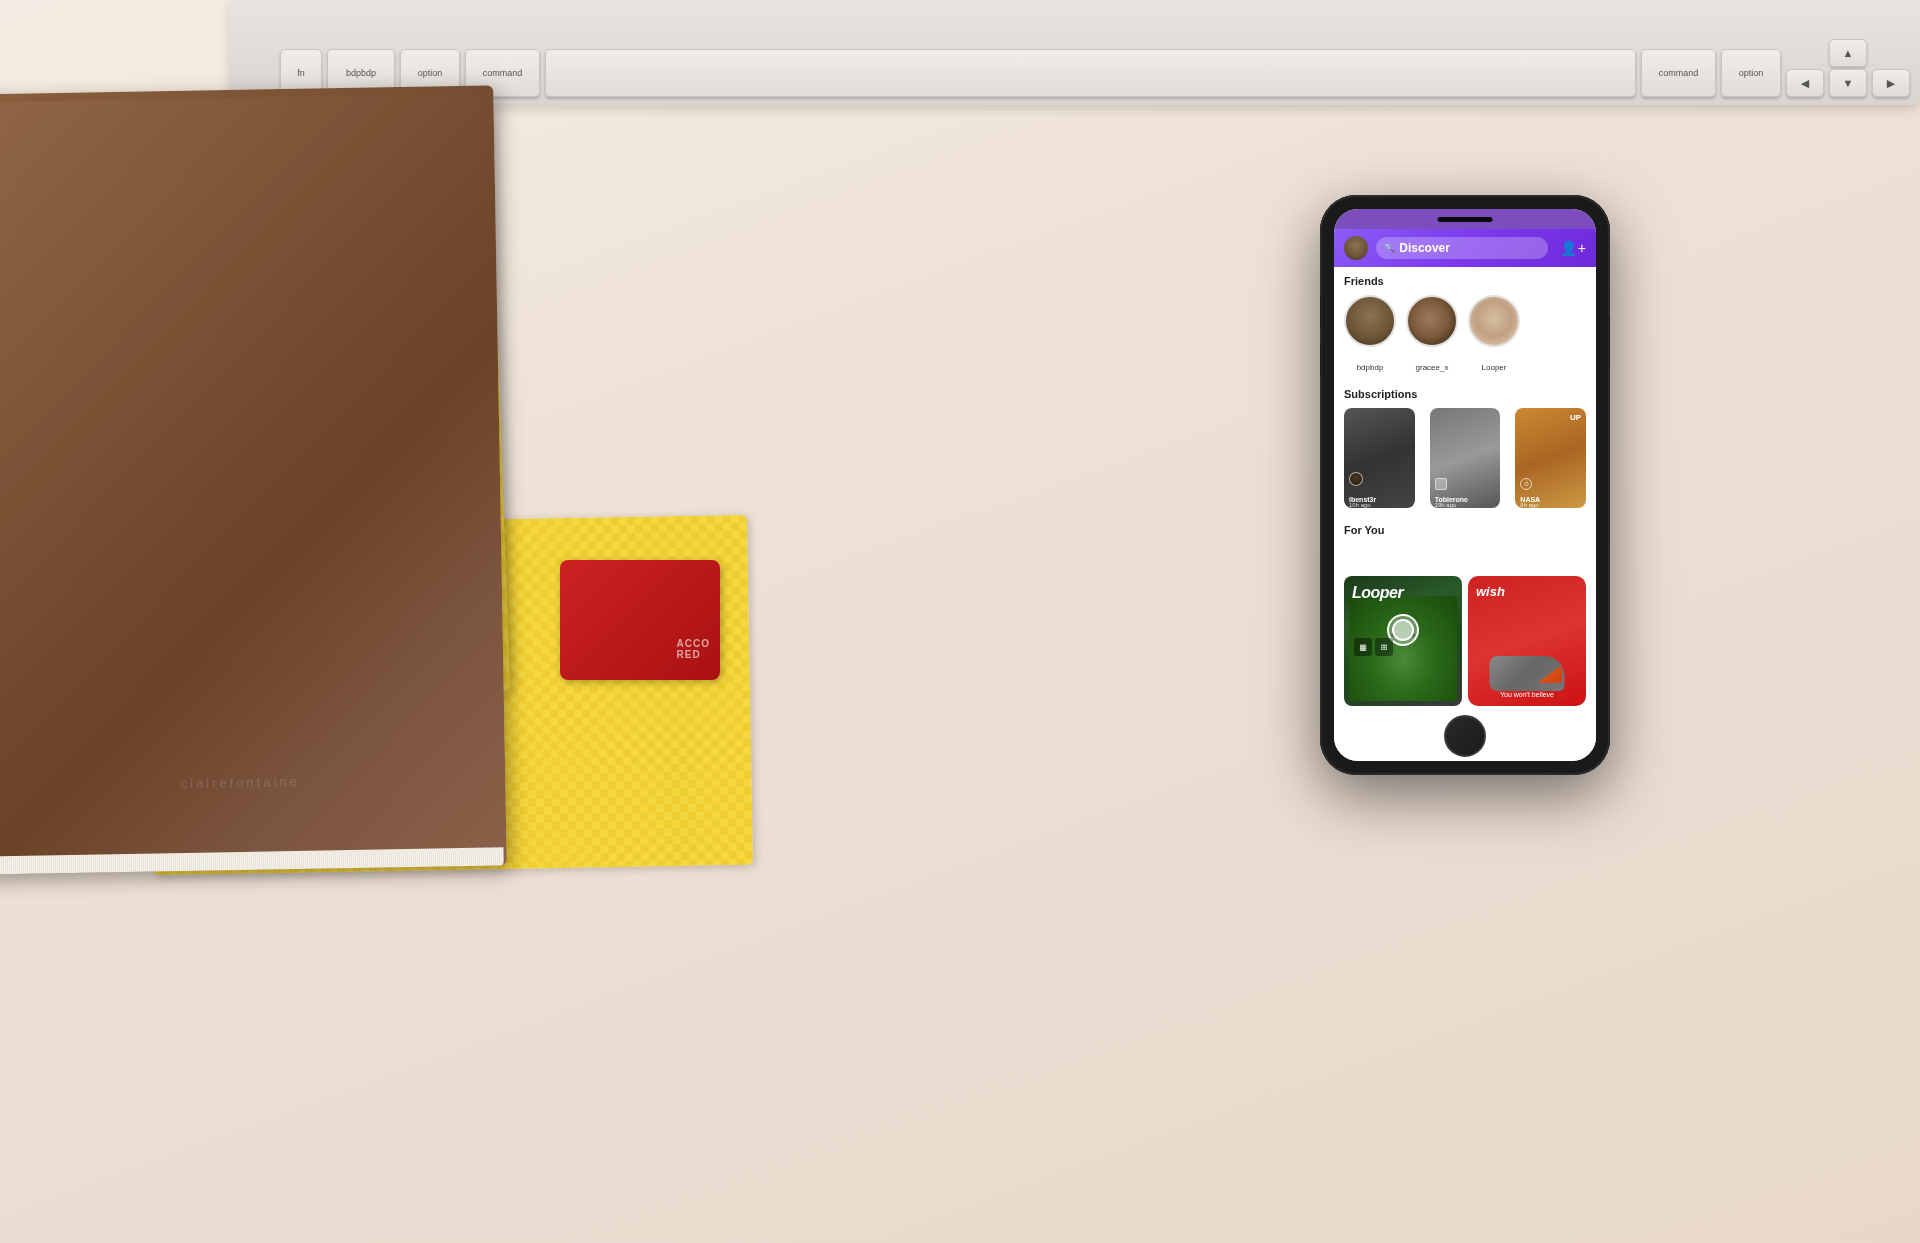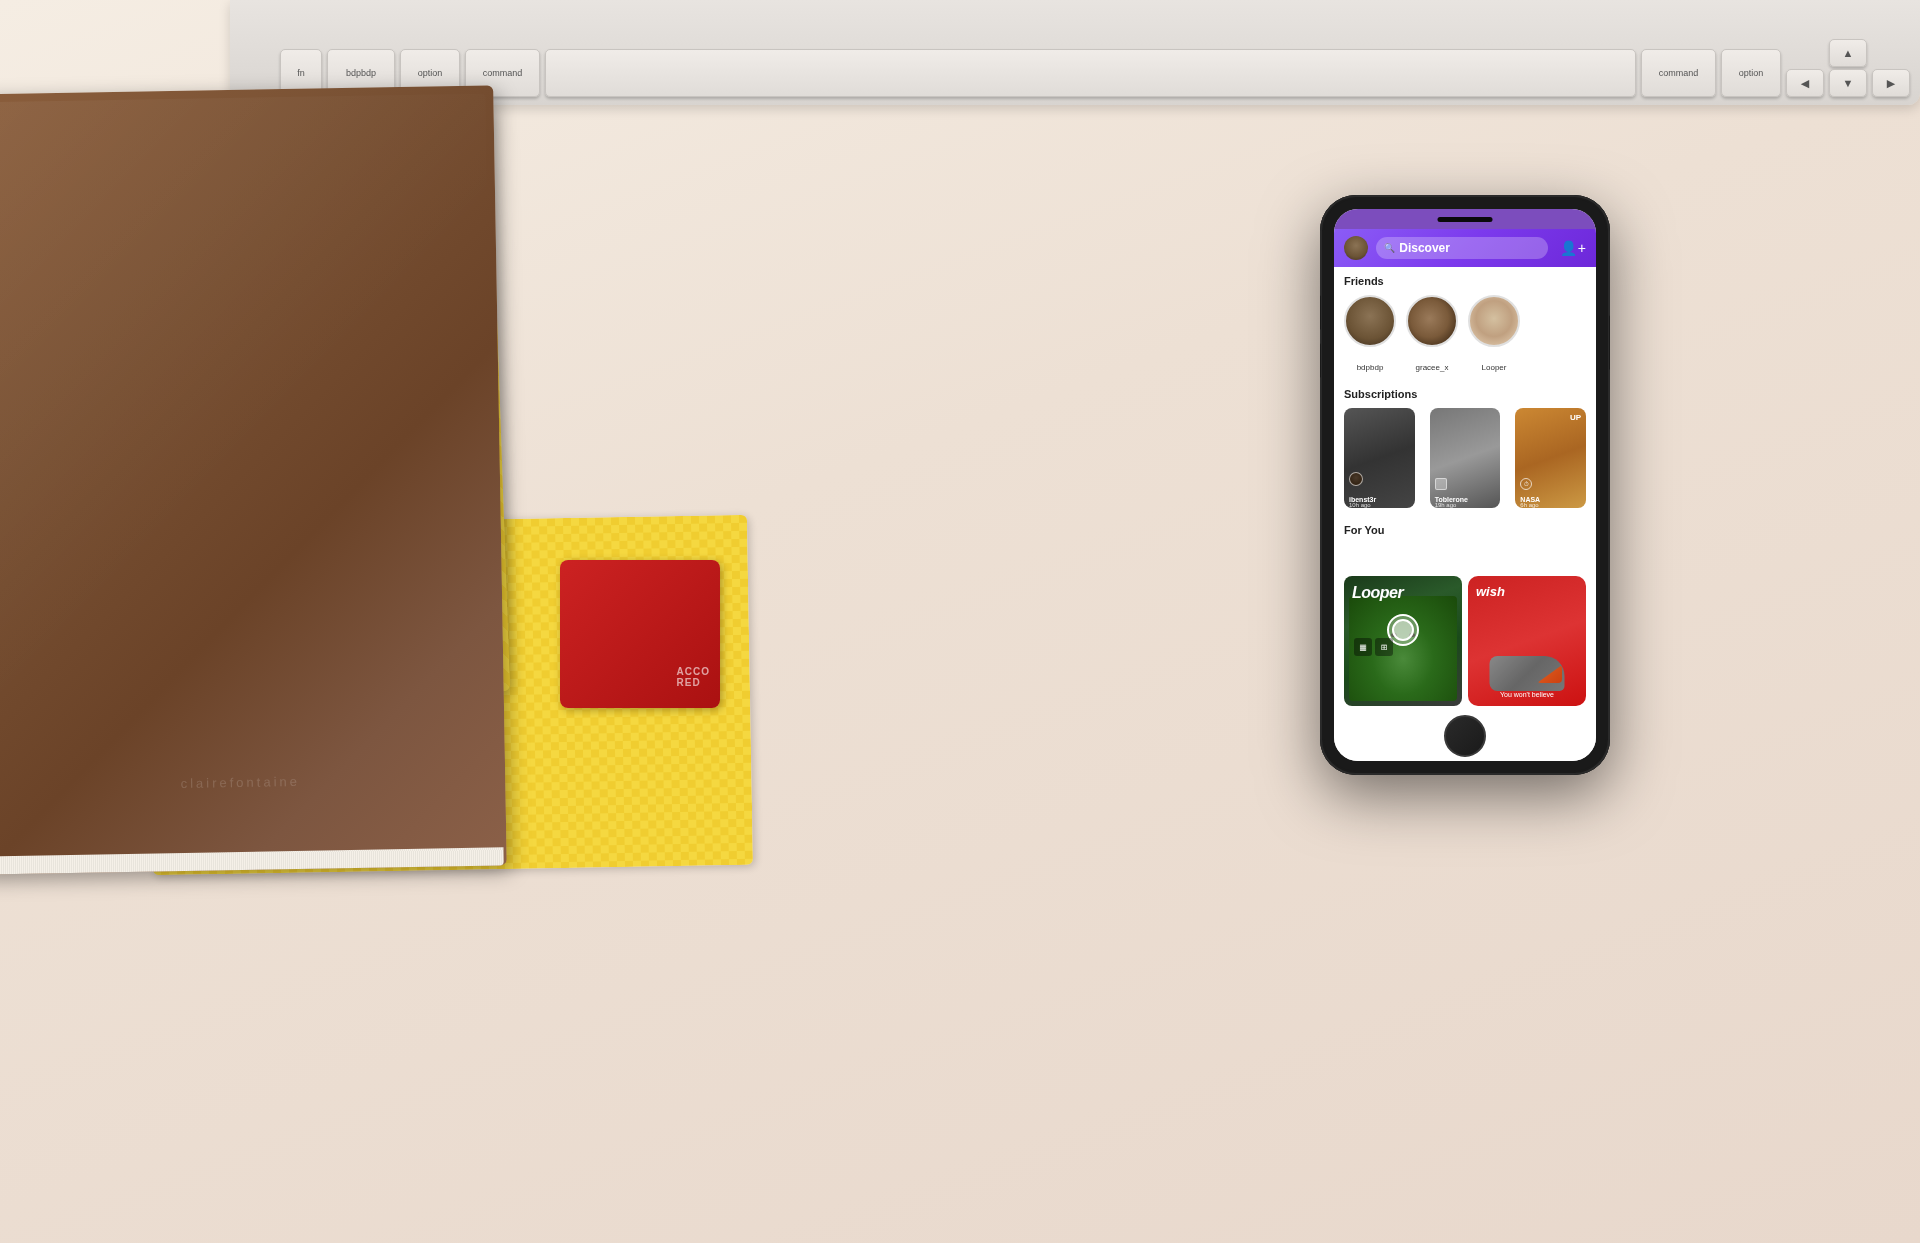--- a/index.html
+++ b/index.html
@@ -135,21 +135,21 @@
       letter-spacing: 3px;
       white-space: nowrap;
     }
 
     
     .red-card {
       position: absolute;
       top: 560px;
       left: 560px;
       width: 160px;
-      height: 148px;
+      height: 120px;
       background: linear-gradient(135deg, #cc2222 0%, #aa1111 100%);
       border-radius: 8px;
       z-index: 2;
       box-shadow: 2px 2px 8px rgba(0,0,0,0.3);
     }
 
     .red-card-text {
       position: absolute;
       bottom: 20px;
       right: 10px;

